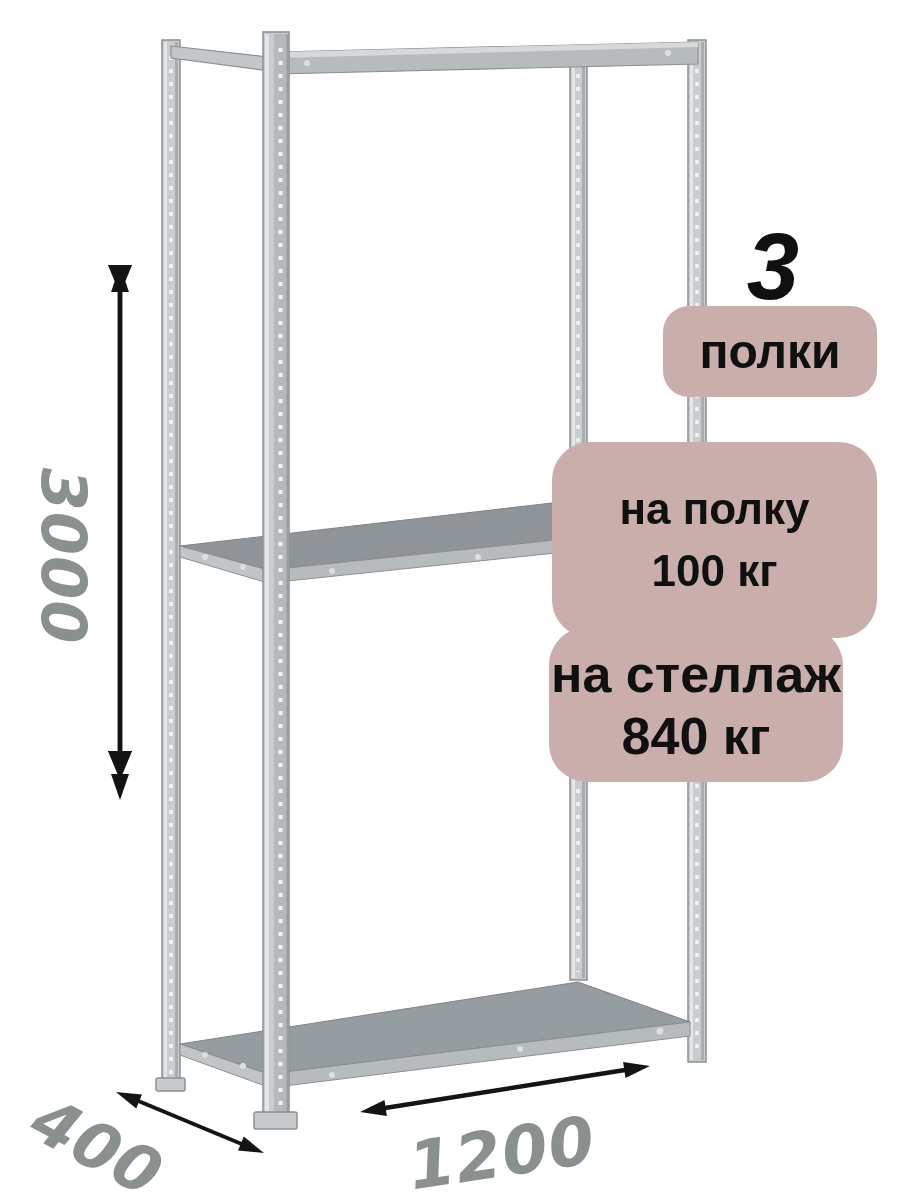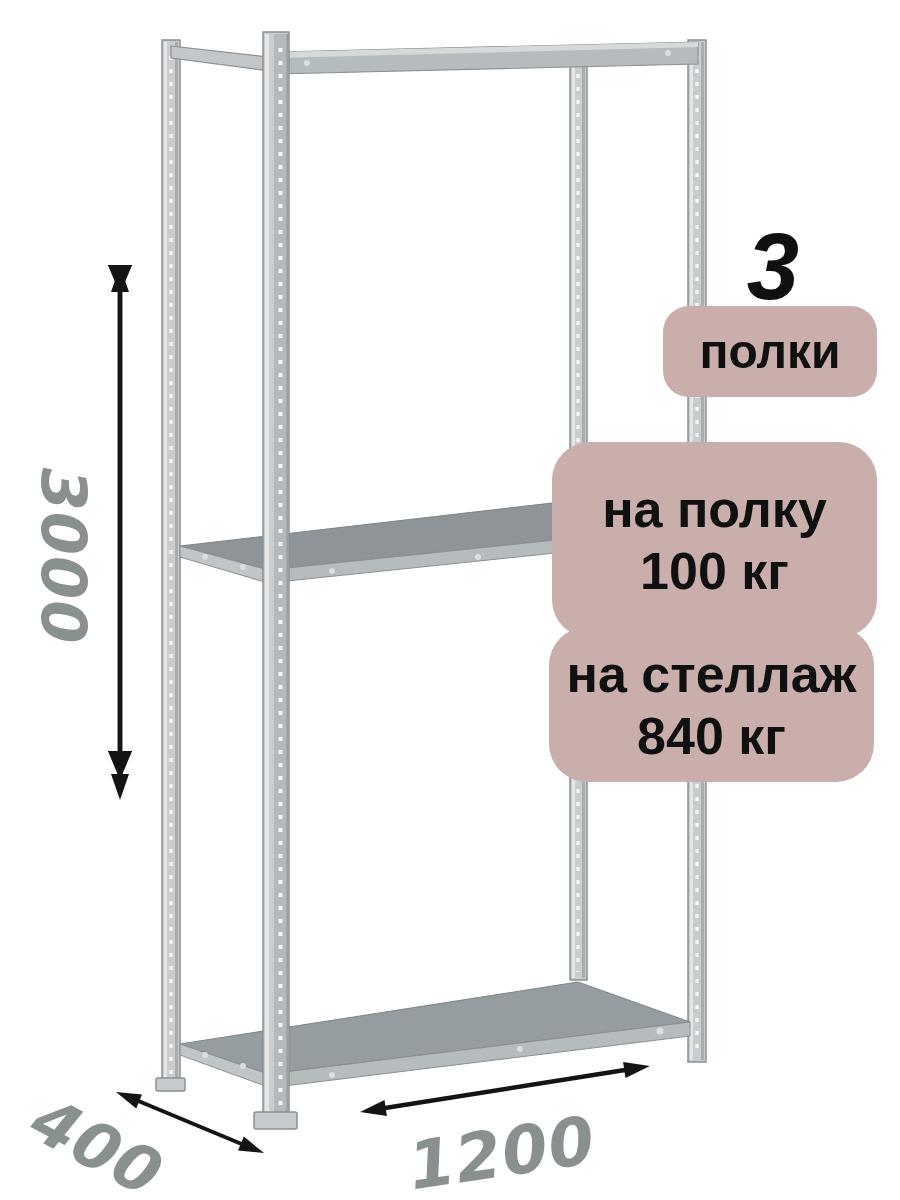--- a/index.html
+++ b/index.html
@@ -54,27 +54,27 @@
     height: 91px;
     border-radius: 26px;
     font-size: 48px;
   }
   #shelf-load-badge {
     left: 552px;
     top: 442px;
     width: 325px;
     height: 196px;
     border-radius: 38px;
-    font-size: 52px;
+    font-size: 44px;
     line-height: 62px;
   }
   #rack-load-badge {
     left: 549px;
     top: 627px;
-    width: 325px;
+    width: 294px;
     height: 155px;
     border-radius: 38px;
     font-size: 52px;
     line-height: 62px;
   }
   
   .dim-label {
     position: absolute;
     color: #8a8f8f;
     font-family: "DejaVu Sans", sans-serif;

